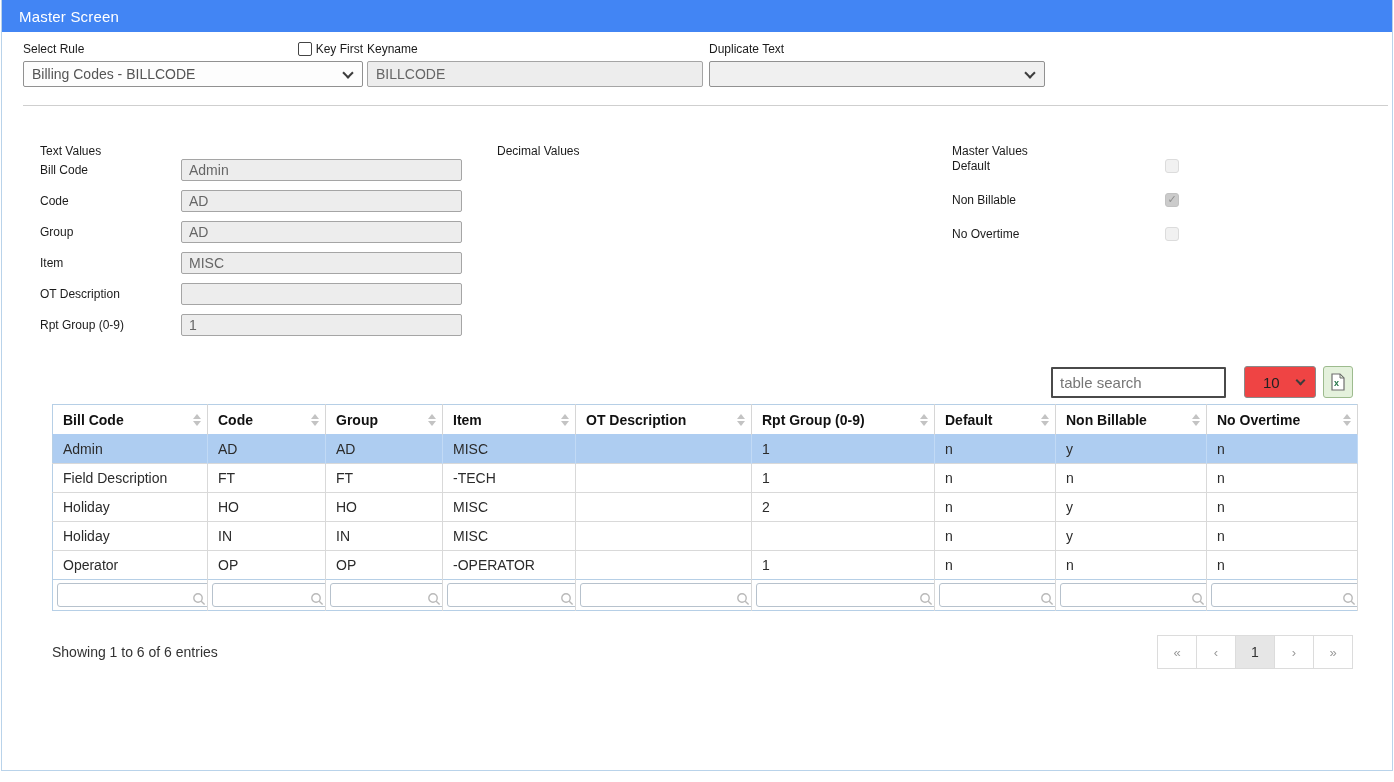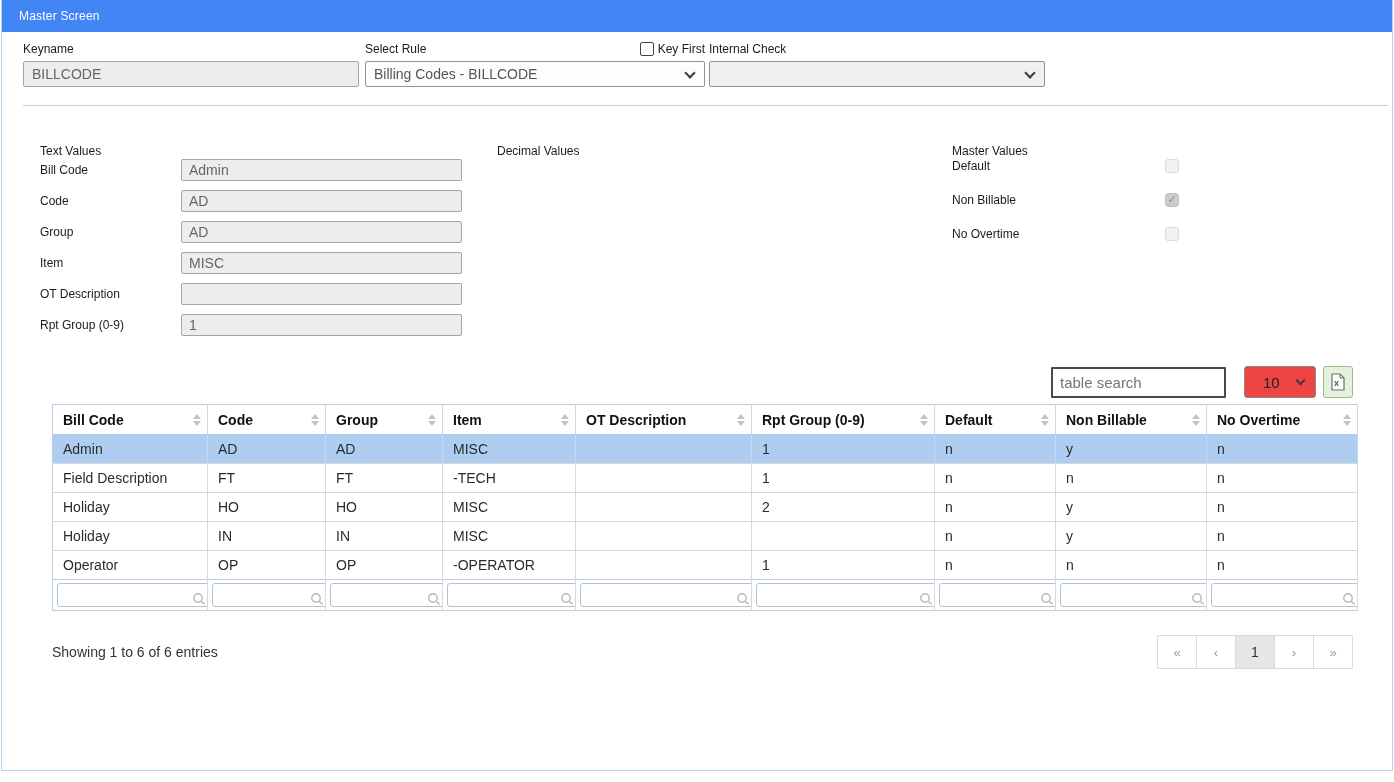--- a/index.html
+++ b/index.html
@@ -14,21 +14,21 @@
     border-left: 1px solid #b9d3ea;
     border-right: 1px solid #b9d3ea;
     border-bottom: 1px solid #b9d3ea;
     background: #fff;
     position: relative;
   }
   
   .title-bar {
     height: 32px; background: #4285f4; color: #fff;
     display: flex; align-items: center; padding-left: 17px;
-    font-size: 12px; letter-spacing: .2px;
+    font-size: 15px; letter-spacing: .2px;
   }
   
   .form-row {
     display: flex; align-items: flex-start;
     padding: 8px 4px 0 21px;
   }
   .form-col { margin-right: 4px; }
   .form-col .lbl-row {
     display: flex; align-items: center; justify-content: space-between;
     font-size: 12px; height: 18px; margin-bottom: 3px;
@@ -157,47 +157,47 @@
 </head>
 <body>
 
 <div class="container">
 
   <div class="title-bar">
     <span>Master Screen</span>
   </div>
 
   <div class="form-row">
-    <div class="form-col" style="margin-right:6px">
-      <div class="lbl-row">
-        <label>Keyname</label>
-      </div>
-      <input class="form-input" readonly="" value="BILLCODE" style="">
-    </div>
-
     <div class="form-col">
       <div class="lbl-row">
         <label>Select Rule</label>
         <span class="keyfirst-wrap">
           <span class="keyfirst-box"></span>
           <label>Key First</label>
         </span>
       </div>
       <div class="sel-wrap">
         <select class="form-select">
           <option>Billing Codes - BILLCODE</option>
         </select>
         <span class="chev"></span>
       </div>
     </div>
 
+    <div class="form-col" style="margin-right:6px">
+      <div class="lbl-row">
+        <label>Keyname</label>
+      </div>
+      <input class="form-input" readonly="" value="BILLCODE" style="">
+    </div>
+
 
     <div class="form-col">
       <div class="lbl-row">
-        <label>Internal Check</label>
+        <label>Duplicate Text</label>
       </div>
       <div class="sel-wrap">
         <select class="form-select disabled" style="width:336px">
           <option></option>
         </select>
         <span class="chev"></span>
       </div>
     </div>
   </div>
 

